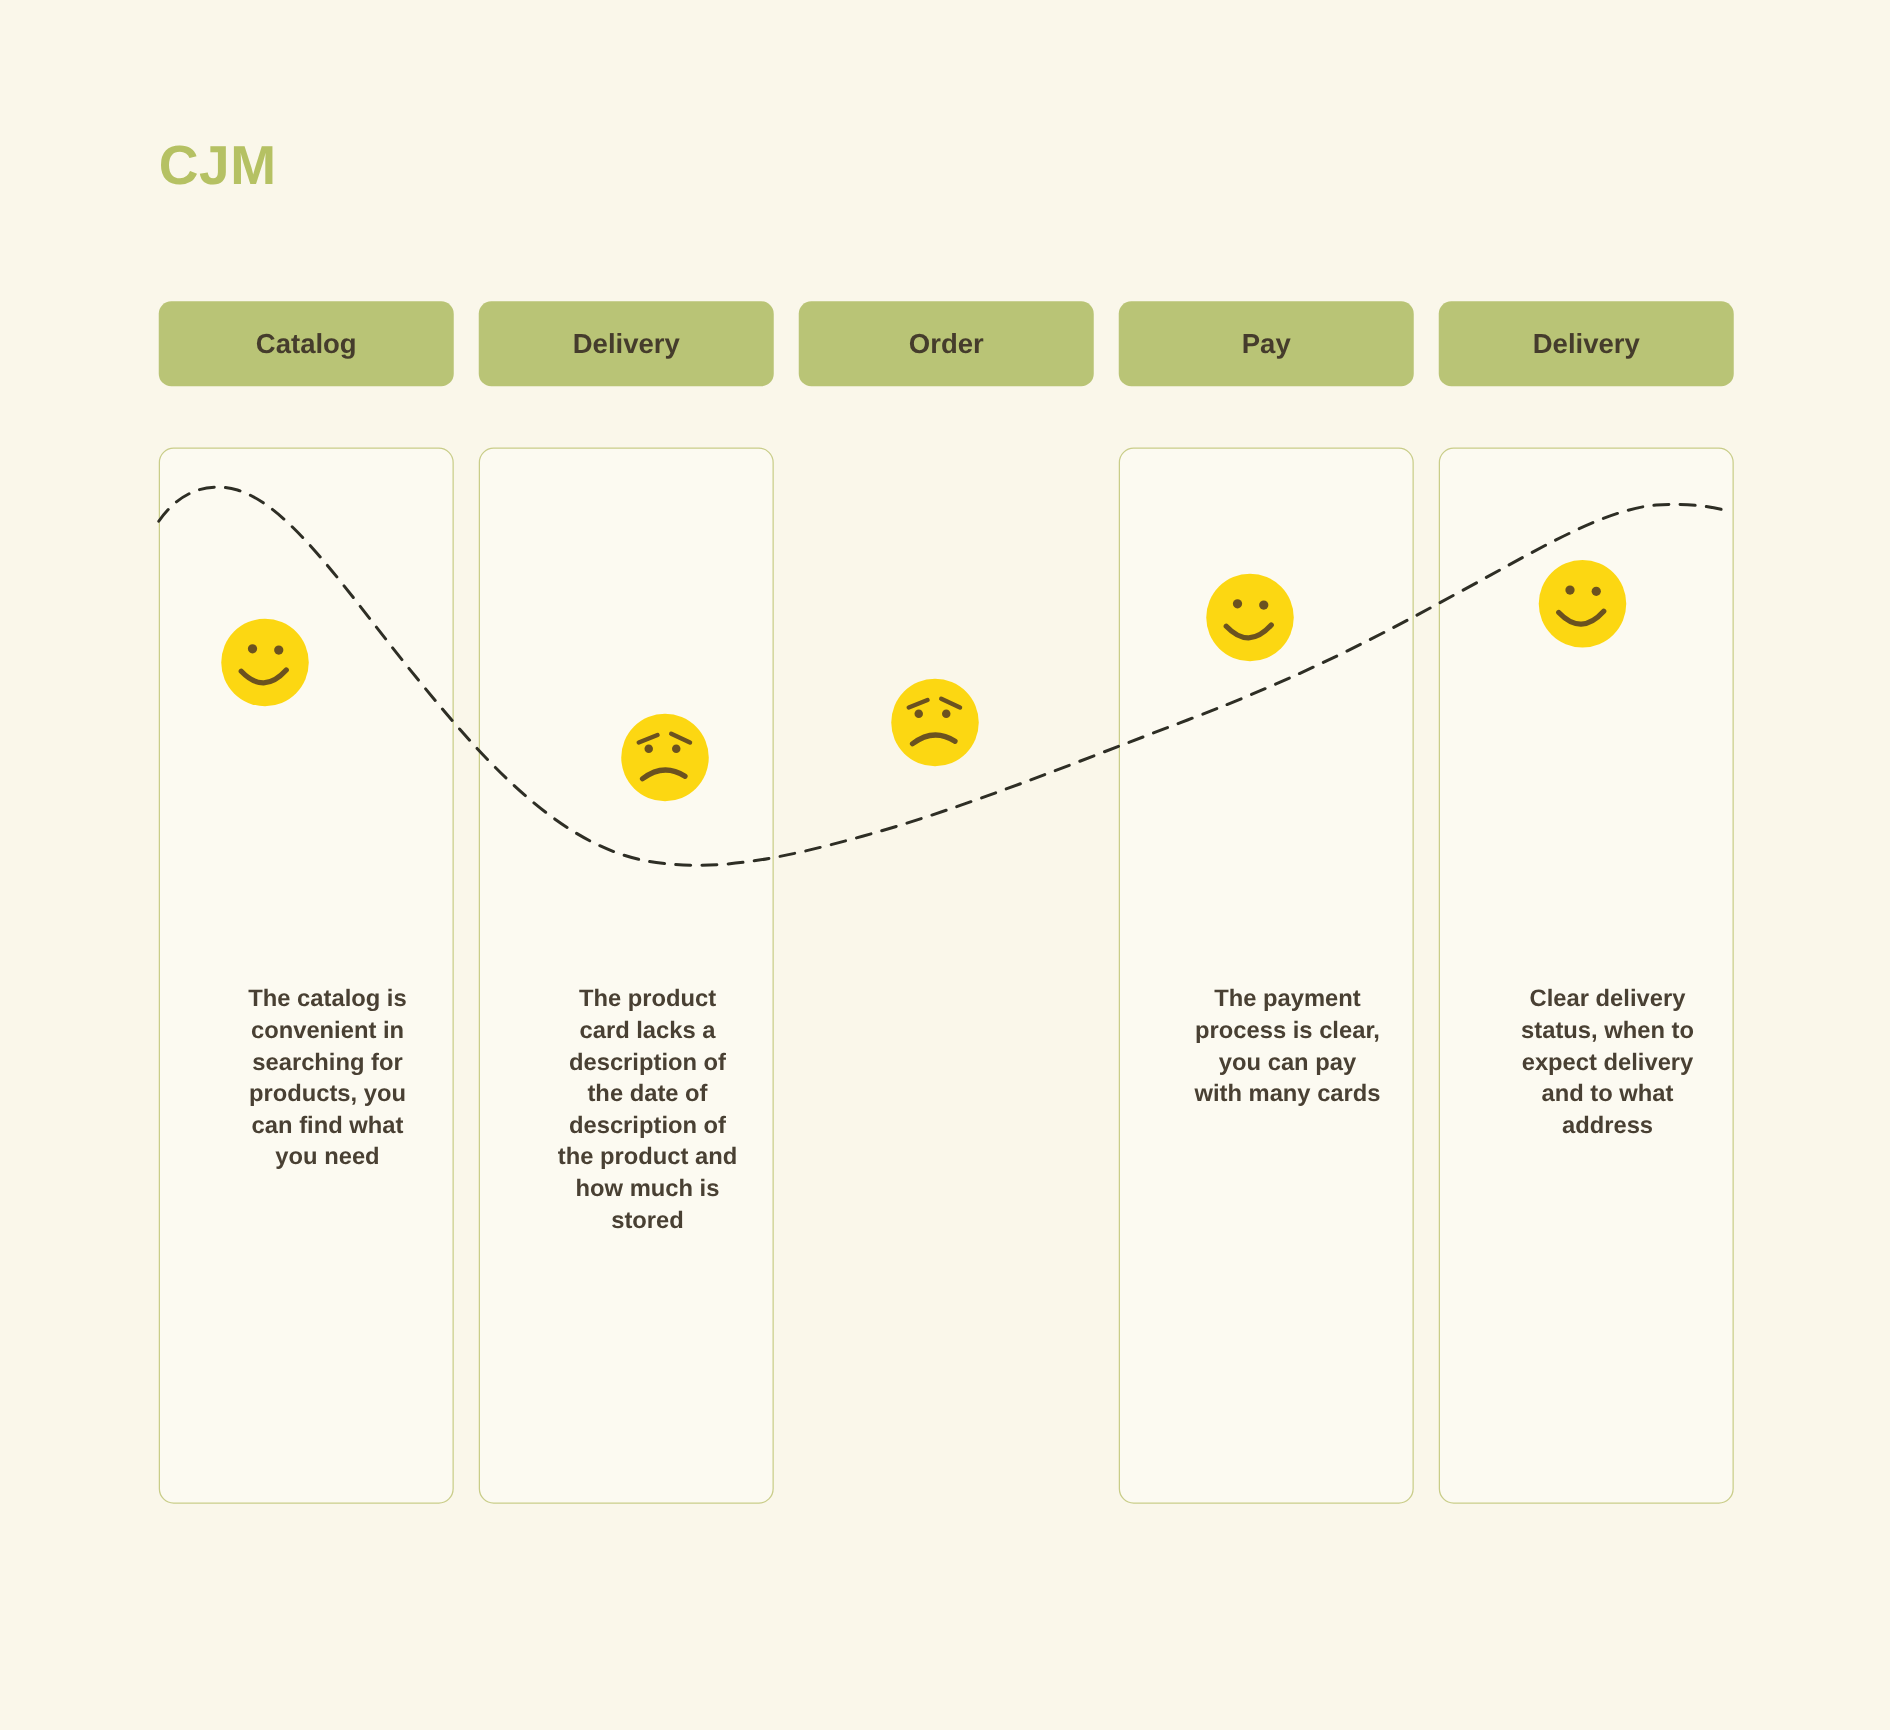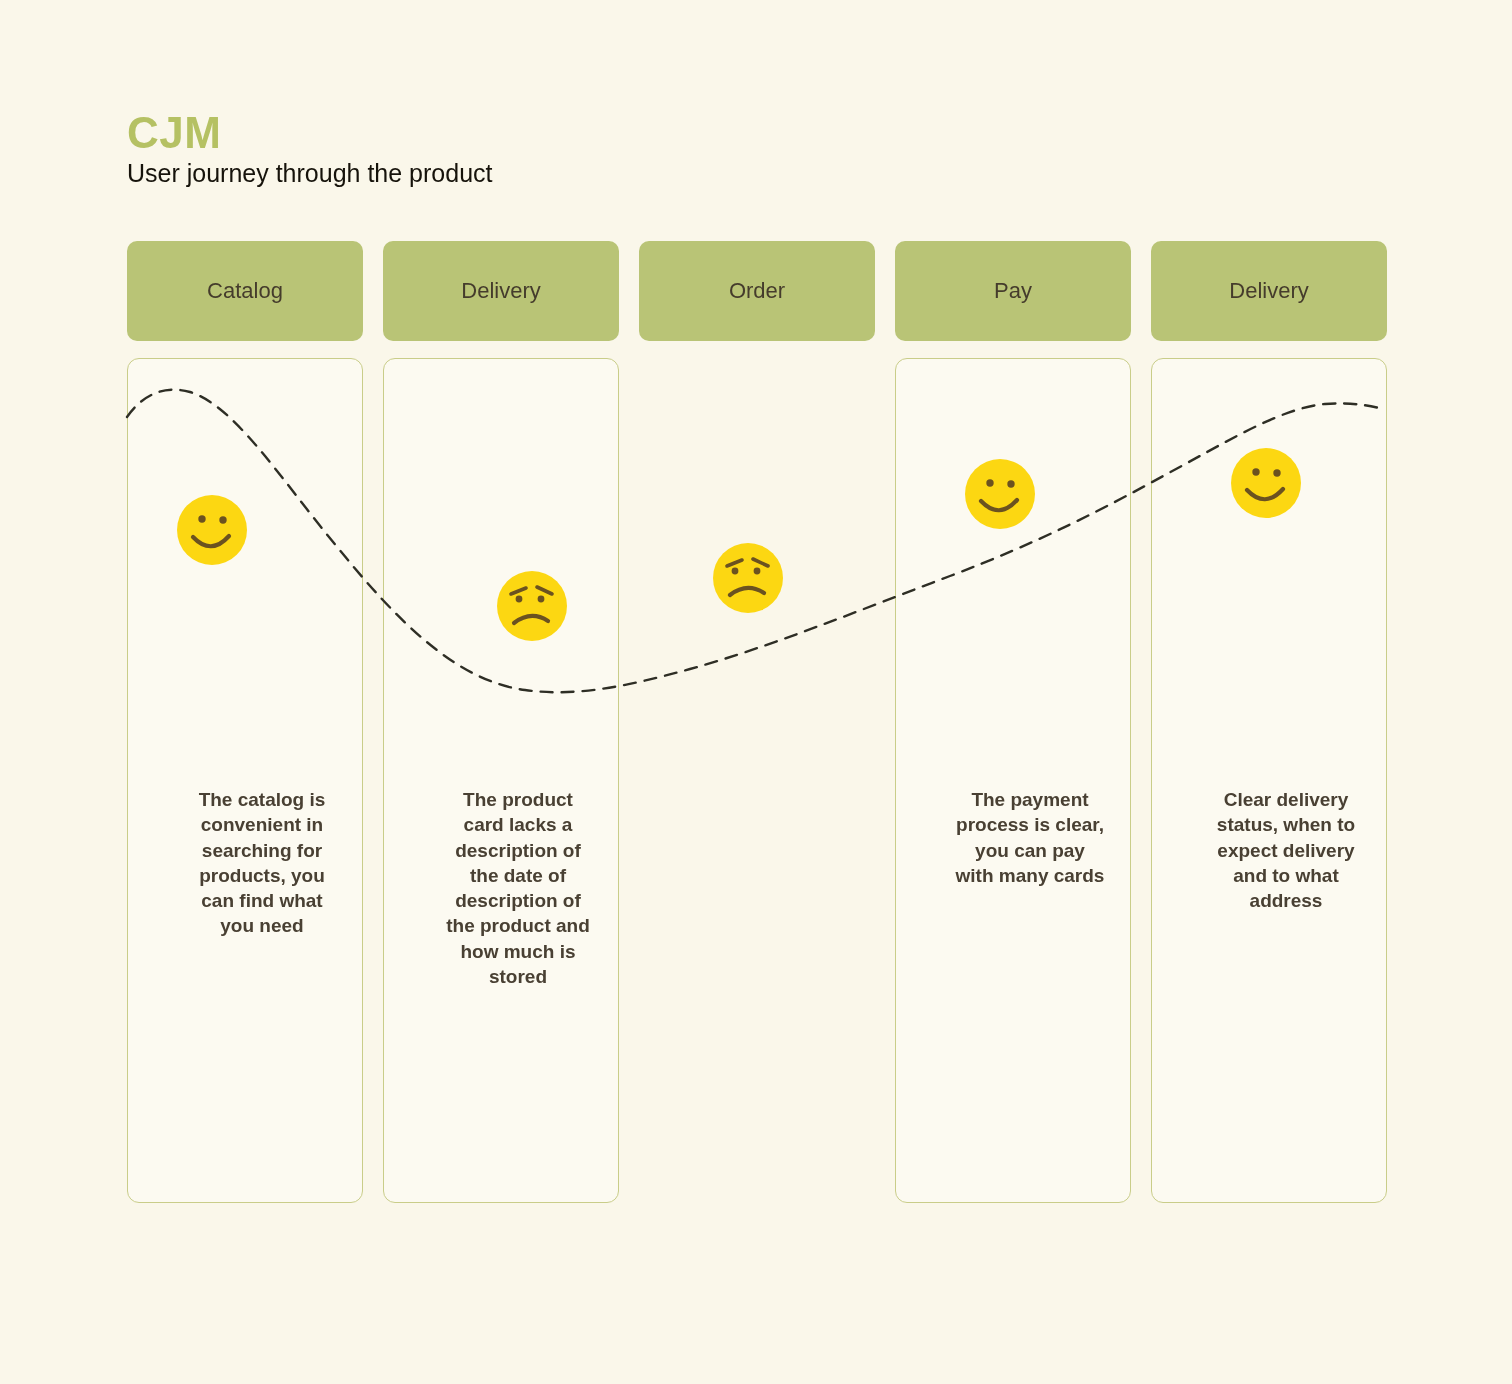--- a/index.html
+++ b/index.html
@@ -28,25 +28,25 @@
   .page-title{
     position:absolute;left:127px;top:92px;
     font-size:44px;font-weight:700;color:var(--title_accent);
     letter-spacing:0.5px;
   }
   .page-subtitle{
     position:absolute;left:127px;top:143px;
     font-size:25px;font-weight:400;color:var(--subtitle_text);
   }
   .stage-header{
-    position:absolute;top:225px;width:236px;height:100px;
+    position:absolute;top:225px;width:236px;height:68px;
     background:var(--header_bg);
     border-radius:10px;
     display:flex;align-items:center;justify-content:center;
-    font-size:22px;font-weight:400;color:var(--header_text);
+    font-size:22px;font-weight:700;color:var(--header_text);
     cursor:default;
   }
   .stage-card{
     position:absolute;top:342px;width:236px;height:845px;
     background:var(--card_background);
     border:1.5px solid var(--card_border);
     border-radius:12px;
     padding-left:34px;
   }
   .col-0{left:127px}.col-1{left:383px}.col-2{left:639px}.col-3{left:895px}.col-4{left:1151px}
@@ -59,21 +59,20 @@
     position:absolute;left:0;top:0;width:1512px;height:1384px;
     pointer-events:none;
   }
 </style>
 </head>
 <body>
 
 <div class="canvas">
 
   <div class="page-title">CJM</div>
-  <div class="page-subtitle">User journey through the product</div>
 
   <div class="stage-header col-0">Catalog</div>
   <div class="stage-header col-1">Delivery</div>
   <div class="stage-header col-2">Order</div>
   <div class="stage-header col-3">Pay</div>
   <div class="stage-header col-4">Delivery</div>
 
   <div class="stage-card col-0">
     <p class="stage-note">The catalog is convenient in searching for products, you can find what you need</p>
   </div>

